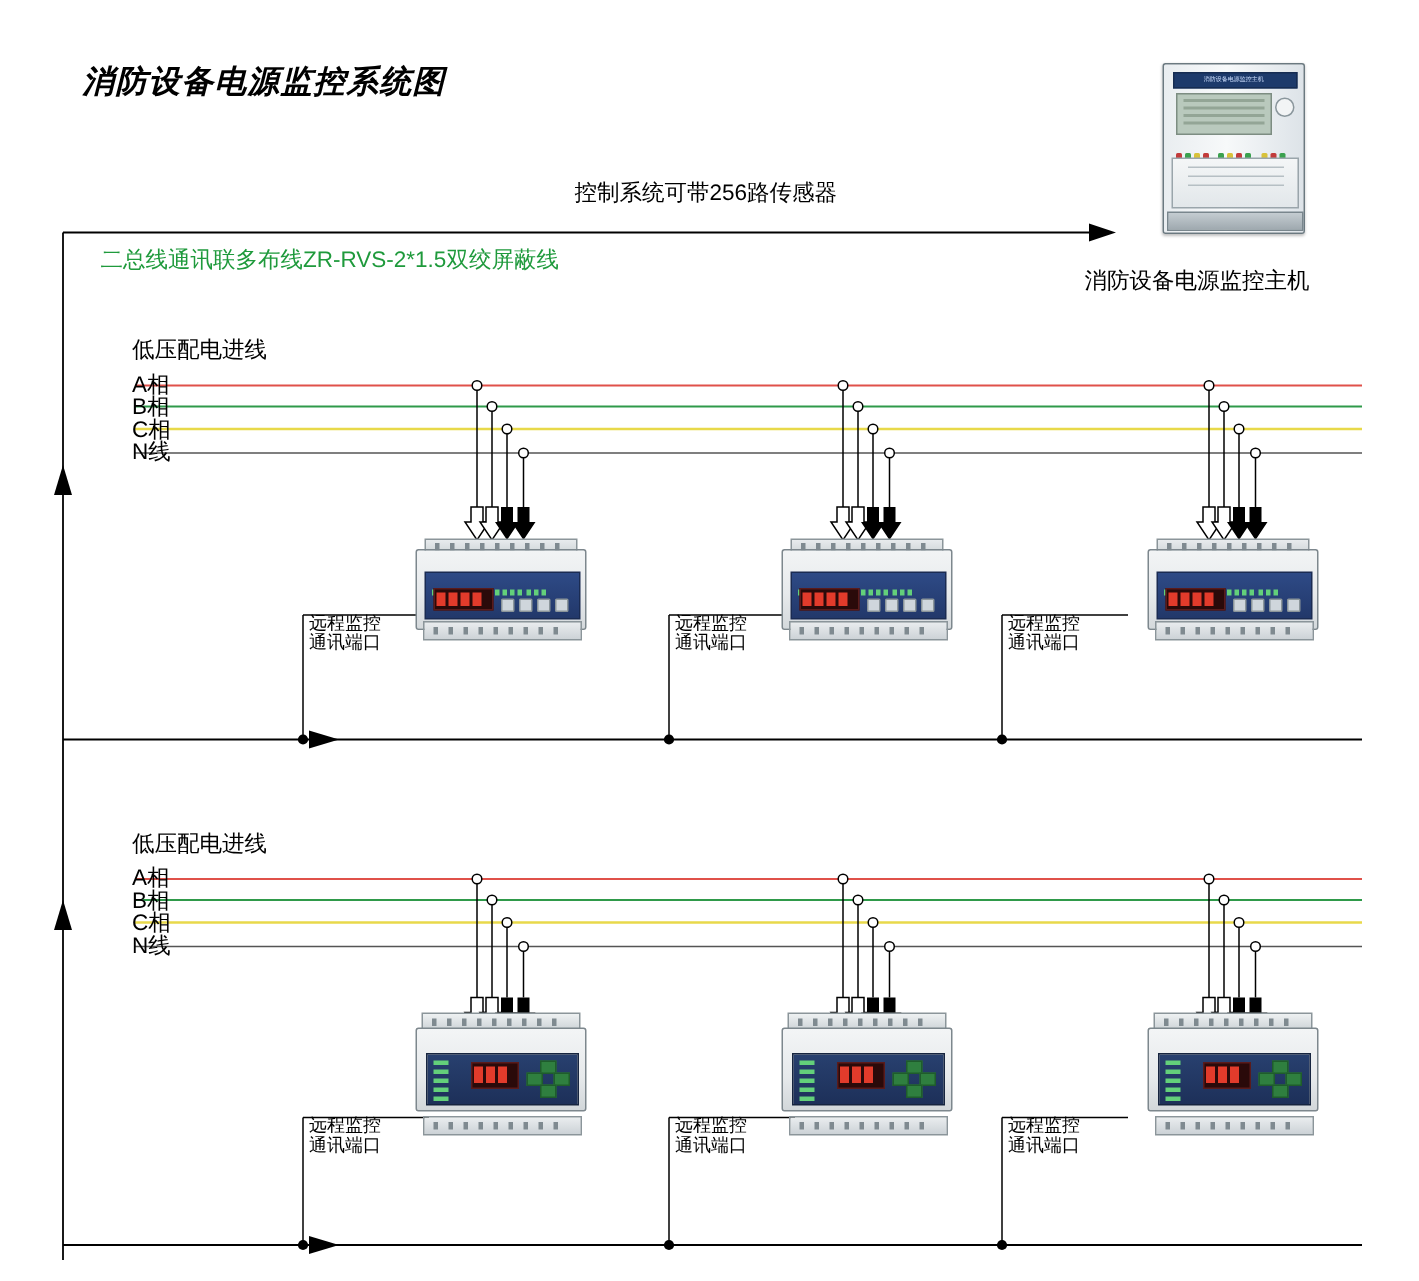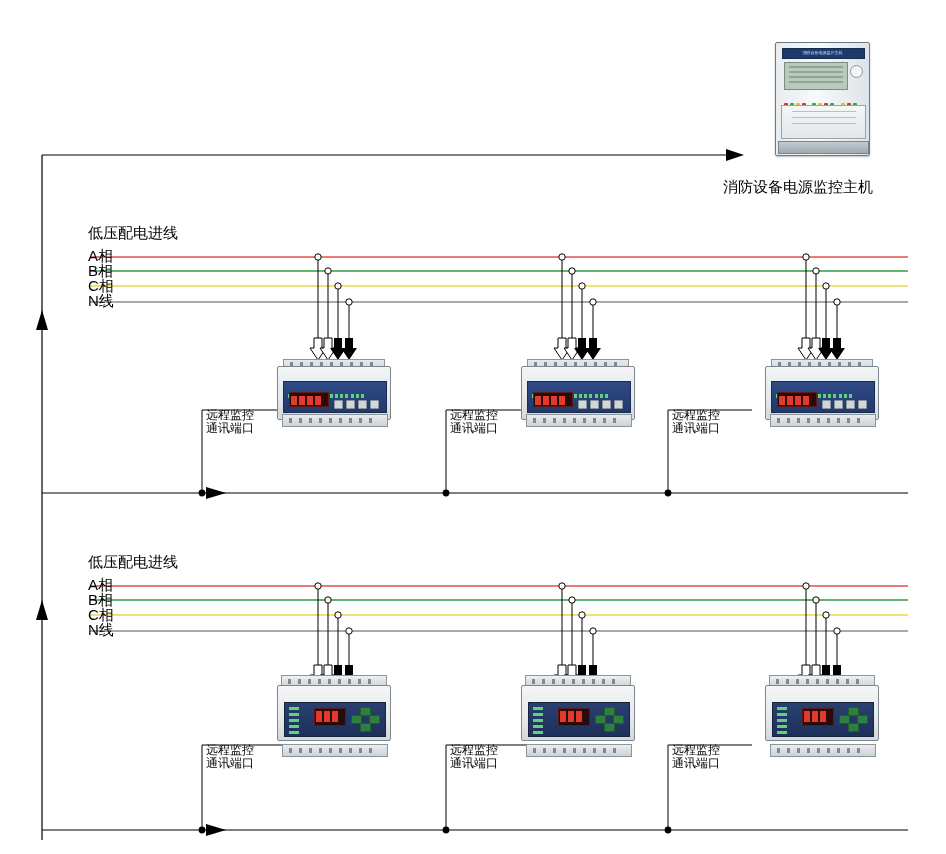--- a/index.html
+++ b/index.html
@@ -159,20 +159,21 @@
     border:1px solid #8b959a;
   }
   .devB .btmrail i{position:absolute;top:3px;width:3px;height:5px;background:#7f8a90;}
   svg{overflow:visible;}
 </style>
 </head>
 <body>
 
 <div class="stage">
 
+  <div class="abs" id="title">消防设备电源监控系统图</div>
 
   <div class="abs" id="host">
     <div class="hdrbar"></div>
     <div class="hdrtxt">消防设备电源监控主机</div>
     <div class="screen">
       <i></i>
         <i></i>
         <i></i>
         <i></i>
     </div>
@@ -184,21 +185,23 @@
     </div>
     <div class="btmpanel">
       <b></b>
         <b></b>
         <b></b>
     </div>
     <div class="base"></div>
   </div>
   <div class="abs lbl lbl-big" style="left:723px;top:178px;">消防设备电源监控主机</div>
 
-
+  <div class="abs lbl lbl-big" style="left:383px;top:119px;">控制系统可带256路传感器</div>
+
+  <div class="abs lbl lbl-green lbl-big" style="left:67px;top:164px;">二总线通讯联多布线ZR-RVS-2*1.5双绞屏蔽线</div>
 
   <svg class="abs" style="left:0;top:0;" width="946" height="854">
 
     <path d="M42,155 L726,155" stroke="#000" stroke-width="1.2" fill="none"></path>
     <polygon points="726,149 744,155 726,161" fill="#000"></polygon>
     <path d="M42,155 L42,840" stroke="#000" stroke-width="1.2" fill="none"></path>
 
     <polygon points="36,330 48,330 42,310" fill="#000"></polygon>
     <polygon points="36,620 48,620 42,600" fill="#000"></polygon>
 

